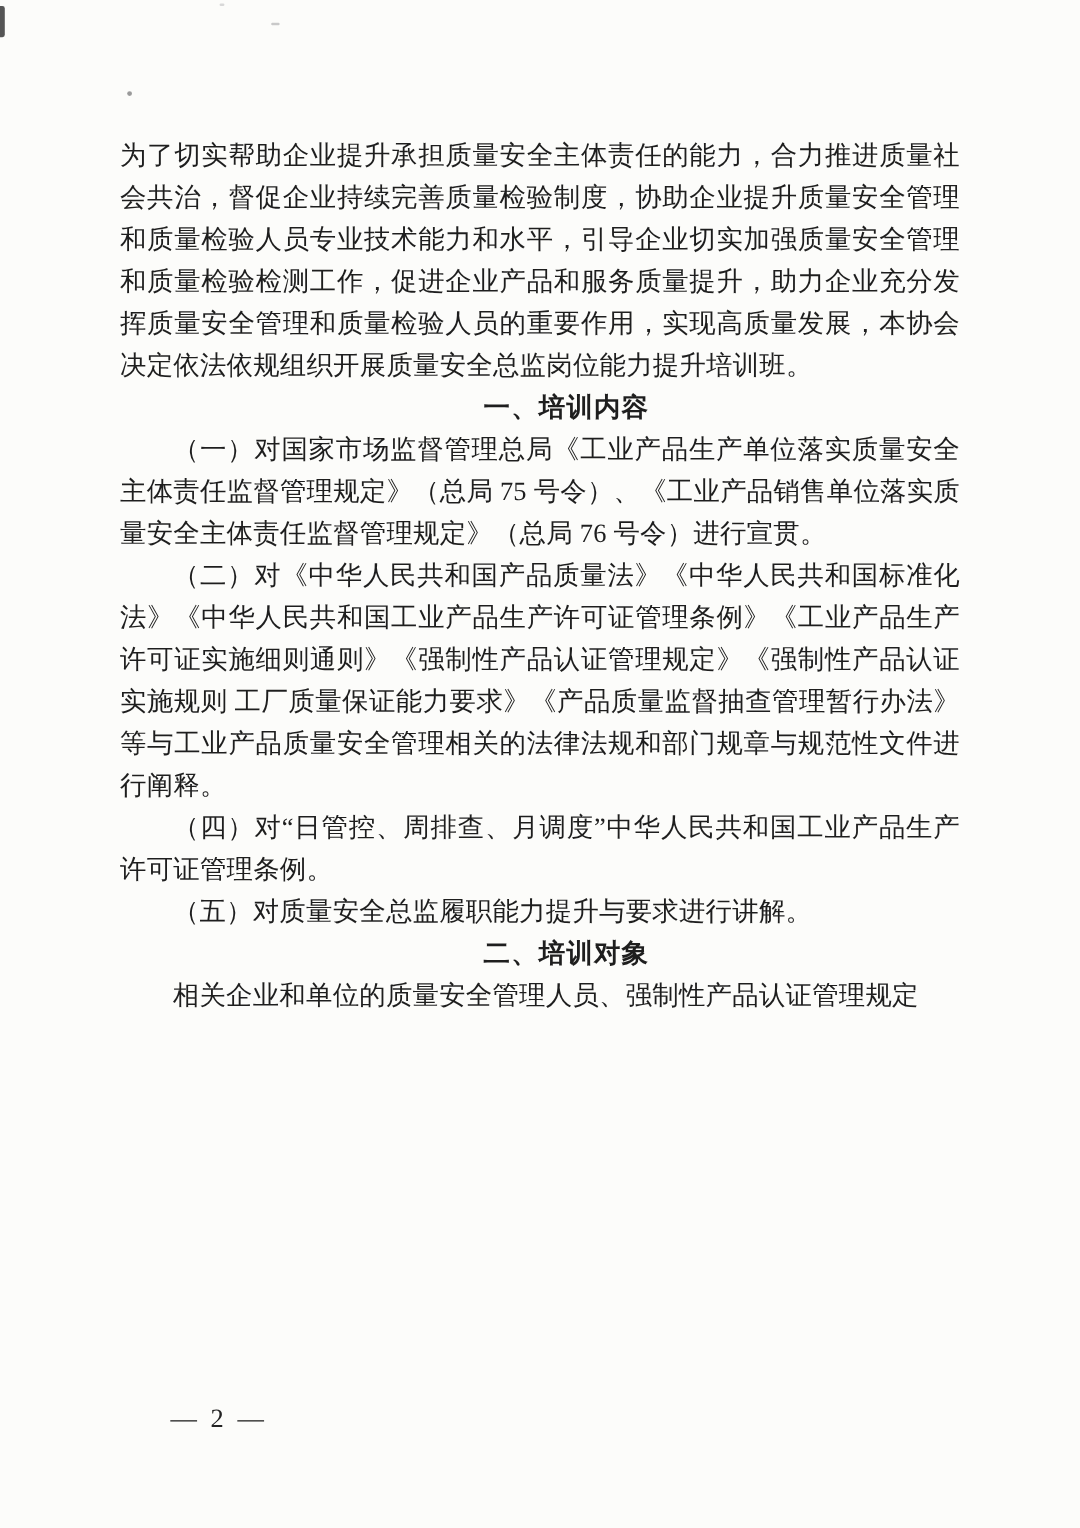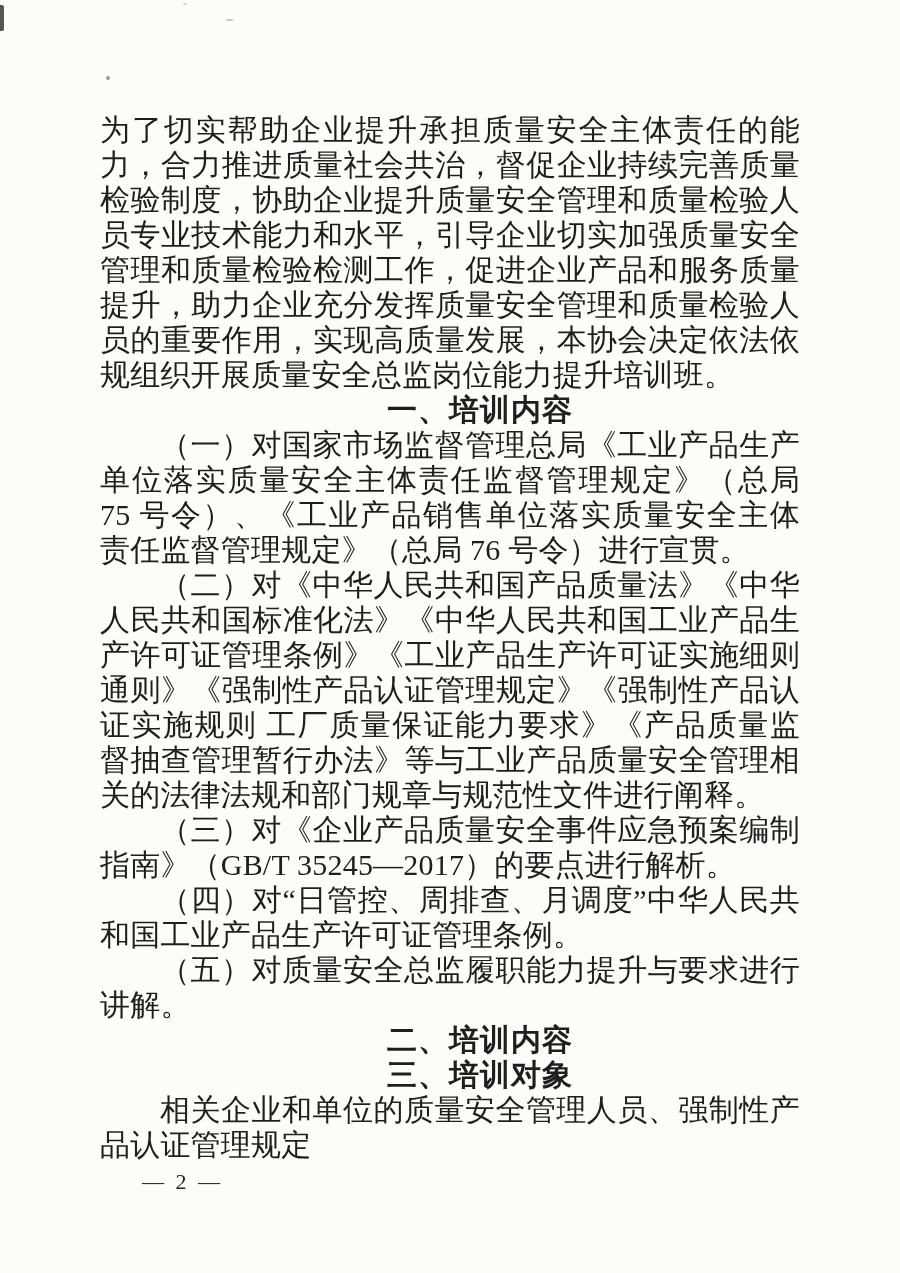--- a/index.html
+++ b/index.html
@@ -18,21 +18,21 @@
     font-family: "Liberation Serif", "DejaVu Serif", serif;
   }
   .content {
     position: absolute;
     left: 100px;
     top: 112px;
     width: 700px;
   }
   .content p {
     margin: 0;
-    font-size: 30px;
+    font-size: 22px;
     line-height: 35px;
     text-align: justify;
     text-justify: inter-ideograph;
     text-indent: 2em;
     letter-spacing: 0.2px;
   }
   .content p.noindent {
     text-indent: 0;
   }
   .content p.heading {
@@ -85,23 +85,21 @@
   <div class="artifact corner-mark"></div>
   <div class="artifact speck-1"></div>
   <div class="artifact speck-2"></div>
   <div class="artifact speck-3"></div>
 
   <div class="content">
     <p class="body noindent">为了切实帮助企业提升承担质量安全主体责任的能力，合力推进质量社会共治，督促企业持续完善质量检验制度，协助企业提升质量安全管理和质量检验人员专业技术能力和水平，引导企业切实加强质量安全管理和质量检验检测工作，促进企业产品和服务质量提升，助力企业充分发挥质量安全管理和质量检验人员的重要作用，实现高质量发展，本协会决定依法依规组织开展质量安全总监岗位能力提升培训班。</p>
     <p class="heading">一、培训内容</p>
     <p class="body">（一）对国家市场监督管理总局《工业产品生产单位落实质量安全主体责任监督管理规定》（总局 75 号令）、《工业产品销售单位落实质量安全主体责任监督管理规定》（总局 76 号令）进行宣贯。</p>
     <p class="body">（二）对《中华人民共和国产品质量法》《中华人民共和国标准化法》《中华人民共和国工业产品生产许可证管理条例》《工业产品生产许可证实施细则通则》《强制性产品认证管理规定》《强制性产品认证实施规则 工厂质量保证能力要求》《产品质量监督抽查管理暂行办法》等与工业产品质量安全管理相关的法律法规和部门规章与规范性文件进行阐释。</p>
-    <p class="body">（三）对《企业产品质量安全事件应急预案编制指南》（GB/T 35245—2017）的要点进行解析。</p>
     <p class="body">（四）对“日管控、周排查、月调度”中华人民共和国工业产品生产许可证管理条例。</p>
     <p class="body">（五）对质量安全总监履职能力提升与要求进行讲解。</p>
-    <p class="heading">二、培训内容</p>
-    <p class="heading">三、培训对象</p>
+    <p class="heading">二、培训对象</p>
     <p class="body">相关企业和单位的质量安全管理人员、强制性产品认证管理规定</p>
   </div>
 
   <div class="footer-pagenum">— 2 —</div>
 
 </div>
 
 </body></html>

